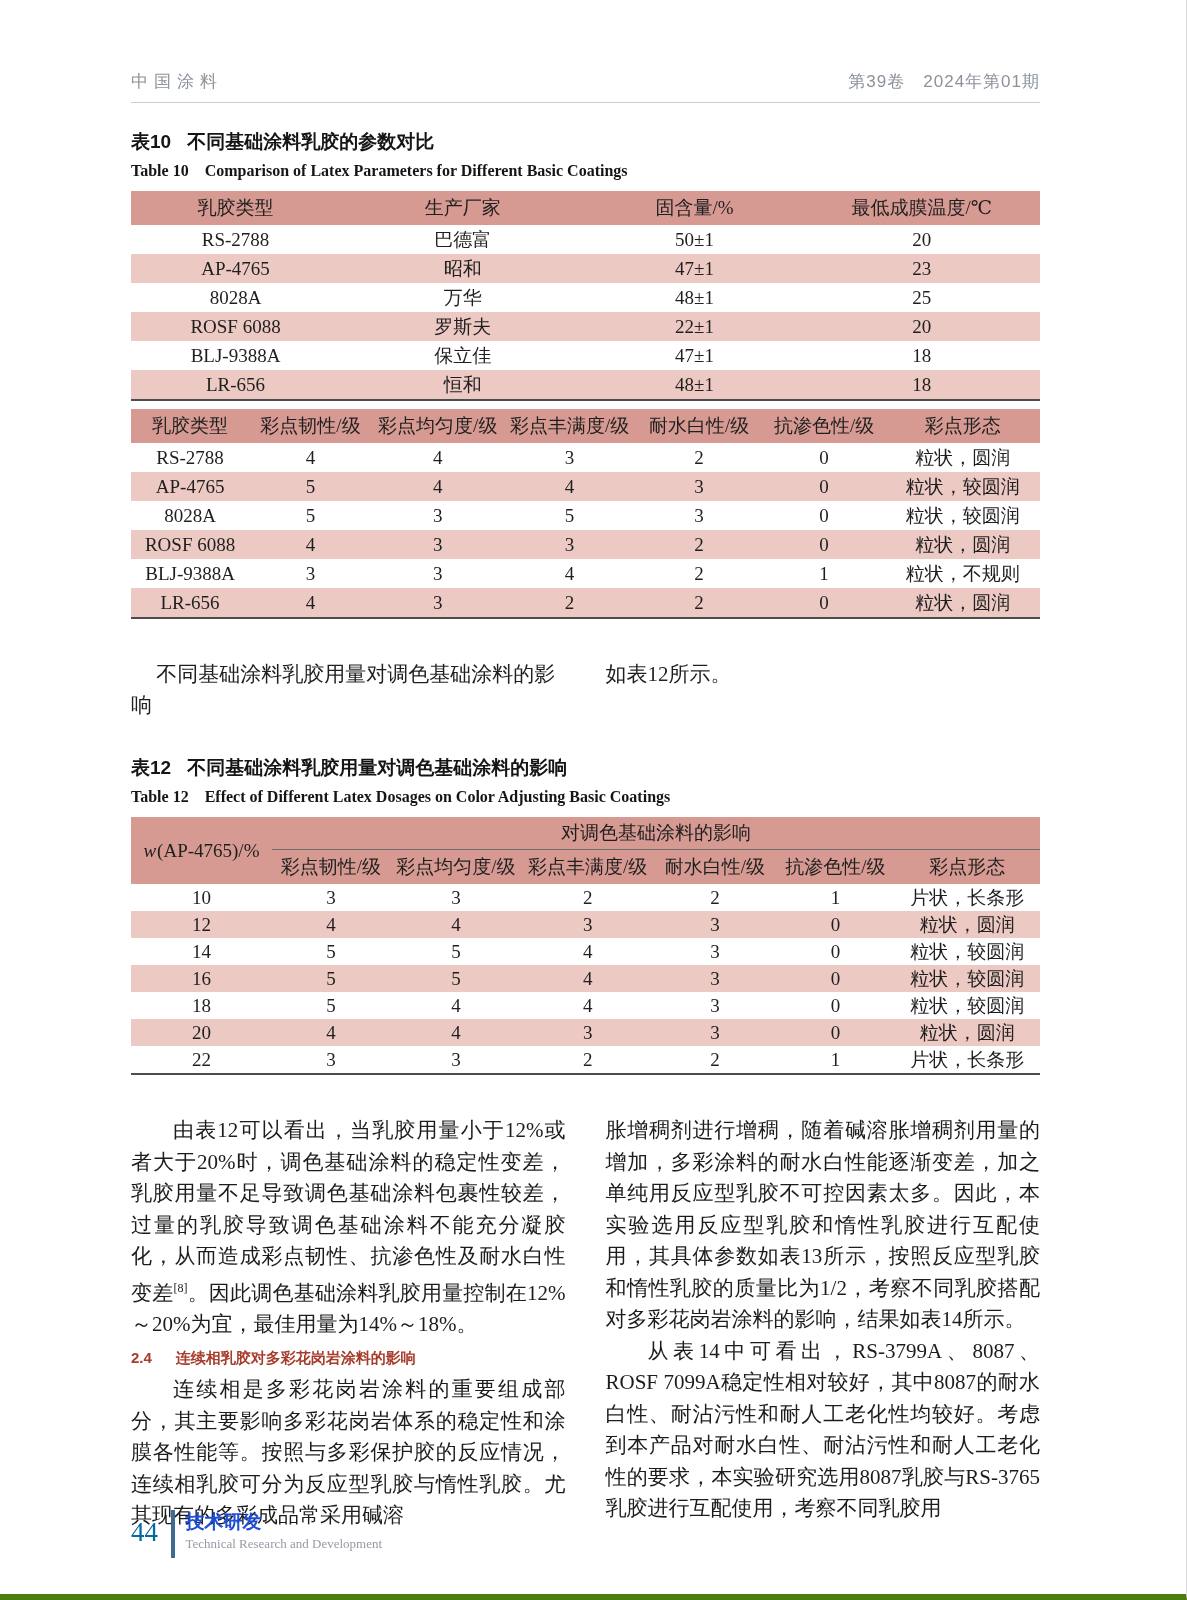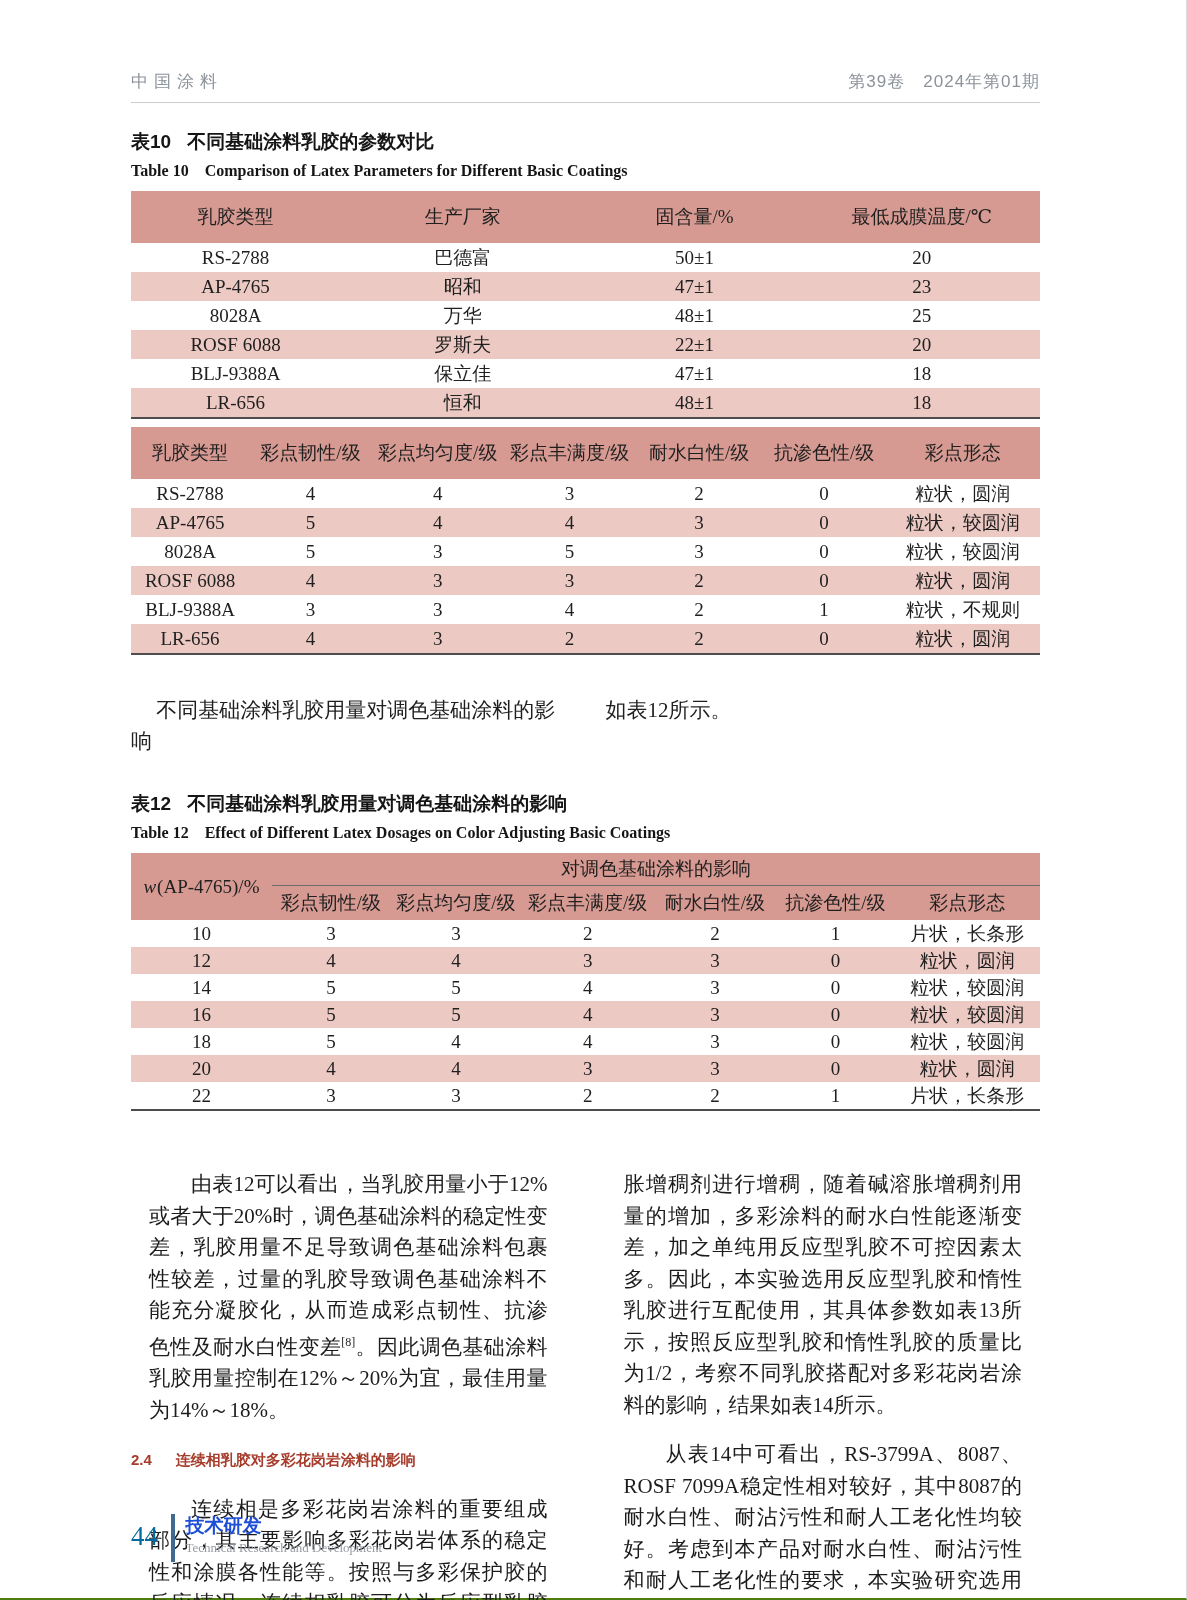--- a/index.html
+++ b/index.html
@@ -1,18 +1,18 @@
 <!DOCTYPE html>
 <html lang="zh"><head>
 <meta charset="utf-8">
 <style>
   html,body{margin:0;padding:0;background:#fff;}
   body{width:1187px;height:1600px;font-family:"Liberation Serif","DejaVu Serif",serif;color:#1f1f1f;}
   .page{position:relative;width:1187px;height:1600px;box-sizing:border-box;
-        padding:70px 146px 0 131px;border-right:1px solid #dcdcdc;border-bottom:2px solid #4d7c0f;}
+        padding:70px 146px 0 131px;border-right:1px solid #dcdcdc;border-bottom:6px solid #4d7c0f;}
 
   
   .page-header{display:flex;justify-content:space-between;align-items:baseline;
                font-family:"Liberation Sans","DejaVu Sans",sans-serif;color:#8b929a;font-size:17px;}
   .journal-name{letter-spacing:6px;}
   .issue-info{letter-spacing:1px;}
   .header-rule{border:none;border-top:1px solid #c9ccd0;margin:9px 0 0 0;}
 
   
   .tbl-title{text-align:left;}
@@ -20,21 +20,21 @@
                 font-size:19px;color:#151515;line-height:26px;}
   .tbl-title-en{font-family:"Liberation Serif","DejaVu Serif",serif;font-weight:bold;
                 font-size:16px;color:#151515;line-height:25px;margin-top:3px;}
   .t-label{margin-right:16px;}
 
   
   table{width:100%;border-collapse:collapse;font-size:19px;table-layout:fixed;
         border-bottom:2.5px solid #4d4d4d;margin-top:8px;}
   th{background:#d69a92;font-weight:normal;text-align:center;padding:0 2px;}
   td{text-align:center;padding:0 2px;overflow:hidden;white-space:nowrap;}
-  #t10 th,#t11 th{height:52px;}
+  #t10 th,#t11 th{height:34px;}
   #t10 td,#t11 td{height:29px;}
   #t12 td{height:27px;}
   tbody tr:nth-child(even) td{background:#ecc9c3;}
 
   #t10 col:nth-child(1){width:23%;} #t10 col:nth-child(2){width:27%;}
   #t10 col:nth-child(3){width:24%;} #t10 col:nth-child(4){width:26%;}
 
   #t11 col:nth-child(1){width:13%;}  #t11 col:nth-child(2){width:13.5%;}
   #t11 col:nth-child(3){width:14.5%;}#t11 col:nth-child(4){width:14.5%;}
   #t11 col:nth-child(5){width:14%;}  #t11 col:nth-child(6){width:13.5%;}
@@ -50,21 +50,21 @@
   .ital{font-style:italic;margin-right:1px;}
 
   .mt26{margin-top:26px;} .mt42{margin-top:42px;} .mt34{margin-top:34px;}
 
   
   .connector{display:flex;gap:40px;margin-top:40px;font-size:21px;line-height:31px;}
   .connector .half{width:435px;}
   .indent-1{display:block;text-indent:1.2em;}
   .cols{display:flex;gap:40px;margin-top:40px;}
   .col{width:435px;font-size:21px;line-height:31.5px;text-align:justify;color:#1c1c1c;}
-  .para{margin:18px;}
+  .para{margin:0;}
   .indent{text-indent:2em;}
   sup{font-size:12px;}
   .sec-heading{font-family:"Liberation Sans","DejaVu Sans",sans-serif;font-weight:bold;
                color:#a63c2b;font-size:15px;margin:1px 0;}
   .sec-num{margin-right:24px;}
 
   
   .footer{position:absolute;left:131px;bottom:36px;display:flex;align-items:stretch;}
   .page-num{font-size:27px;color:#0369a1;align-self:flex-end;padding-bottom:10px;
             font-family:Liberation Serif, serif;}

